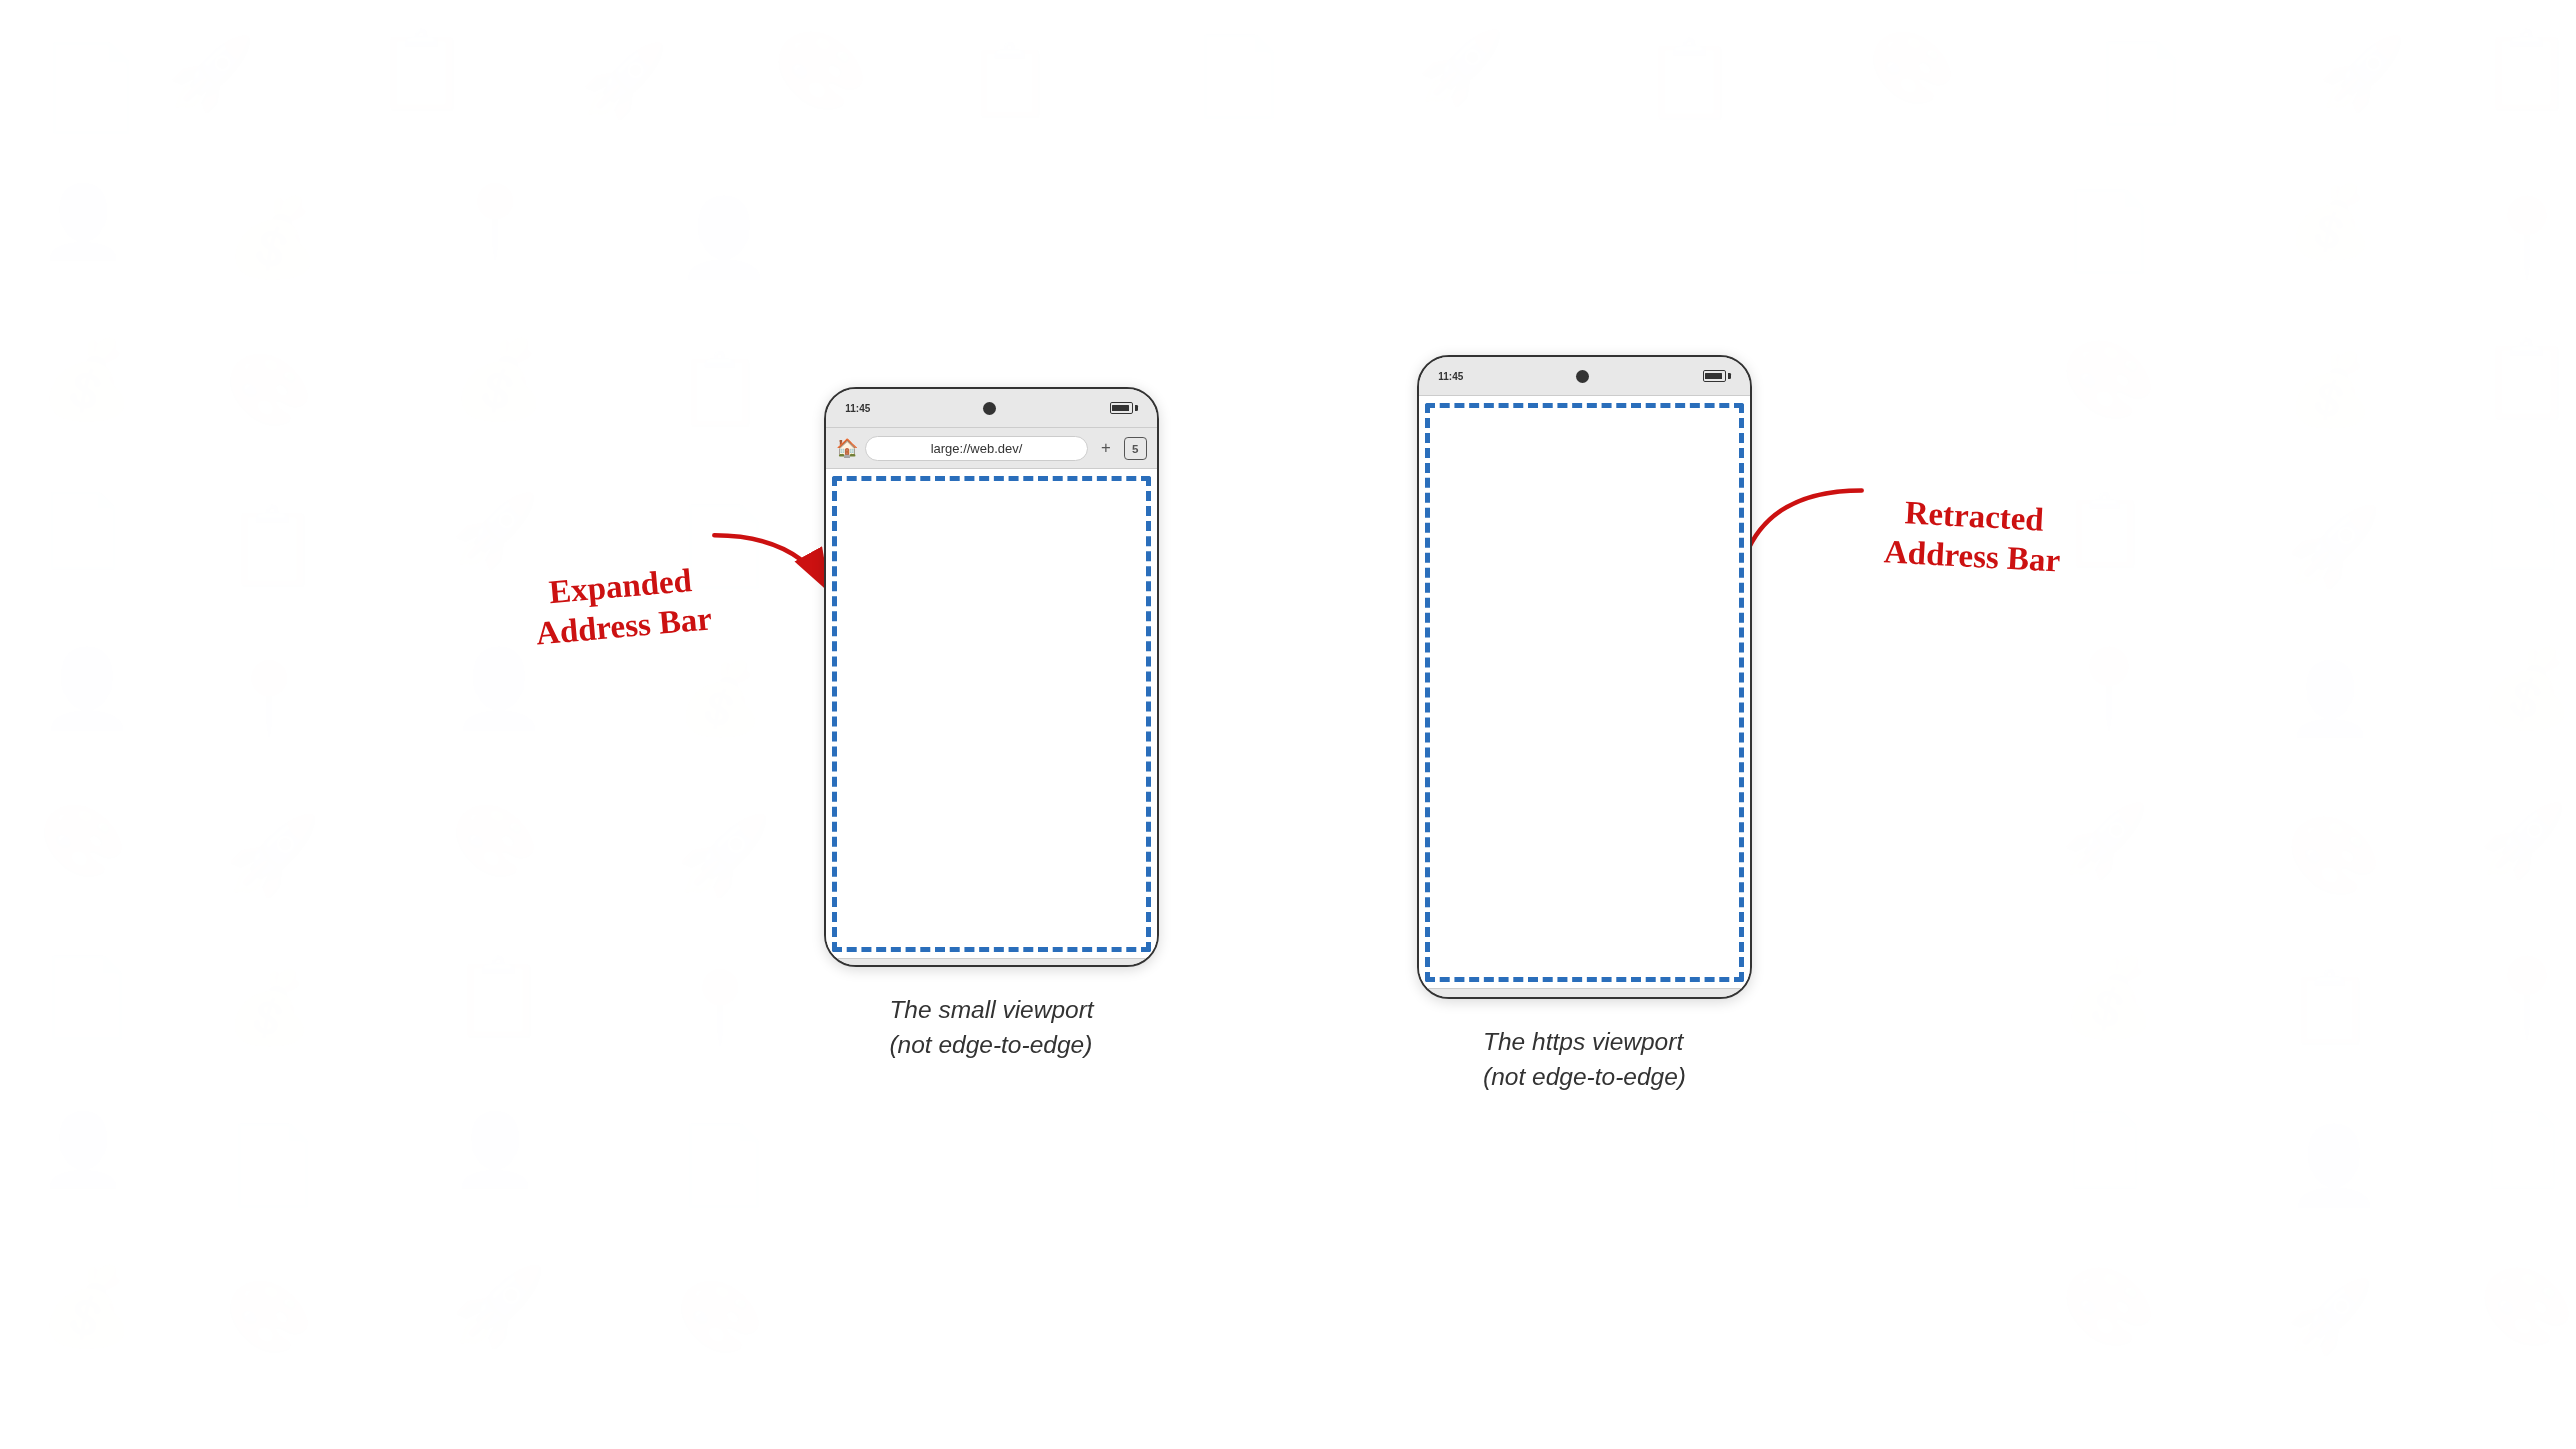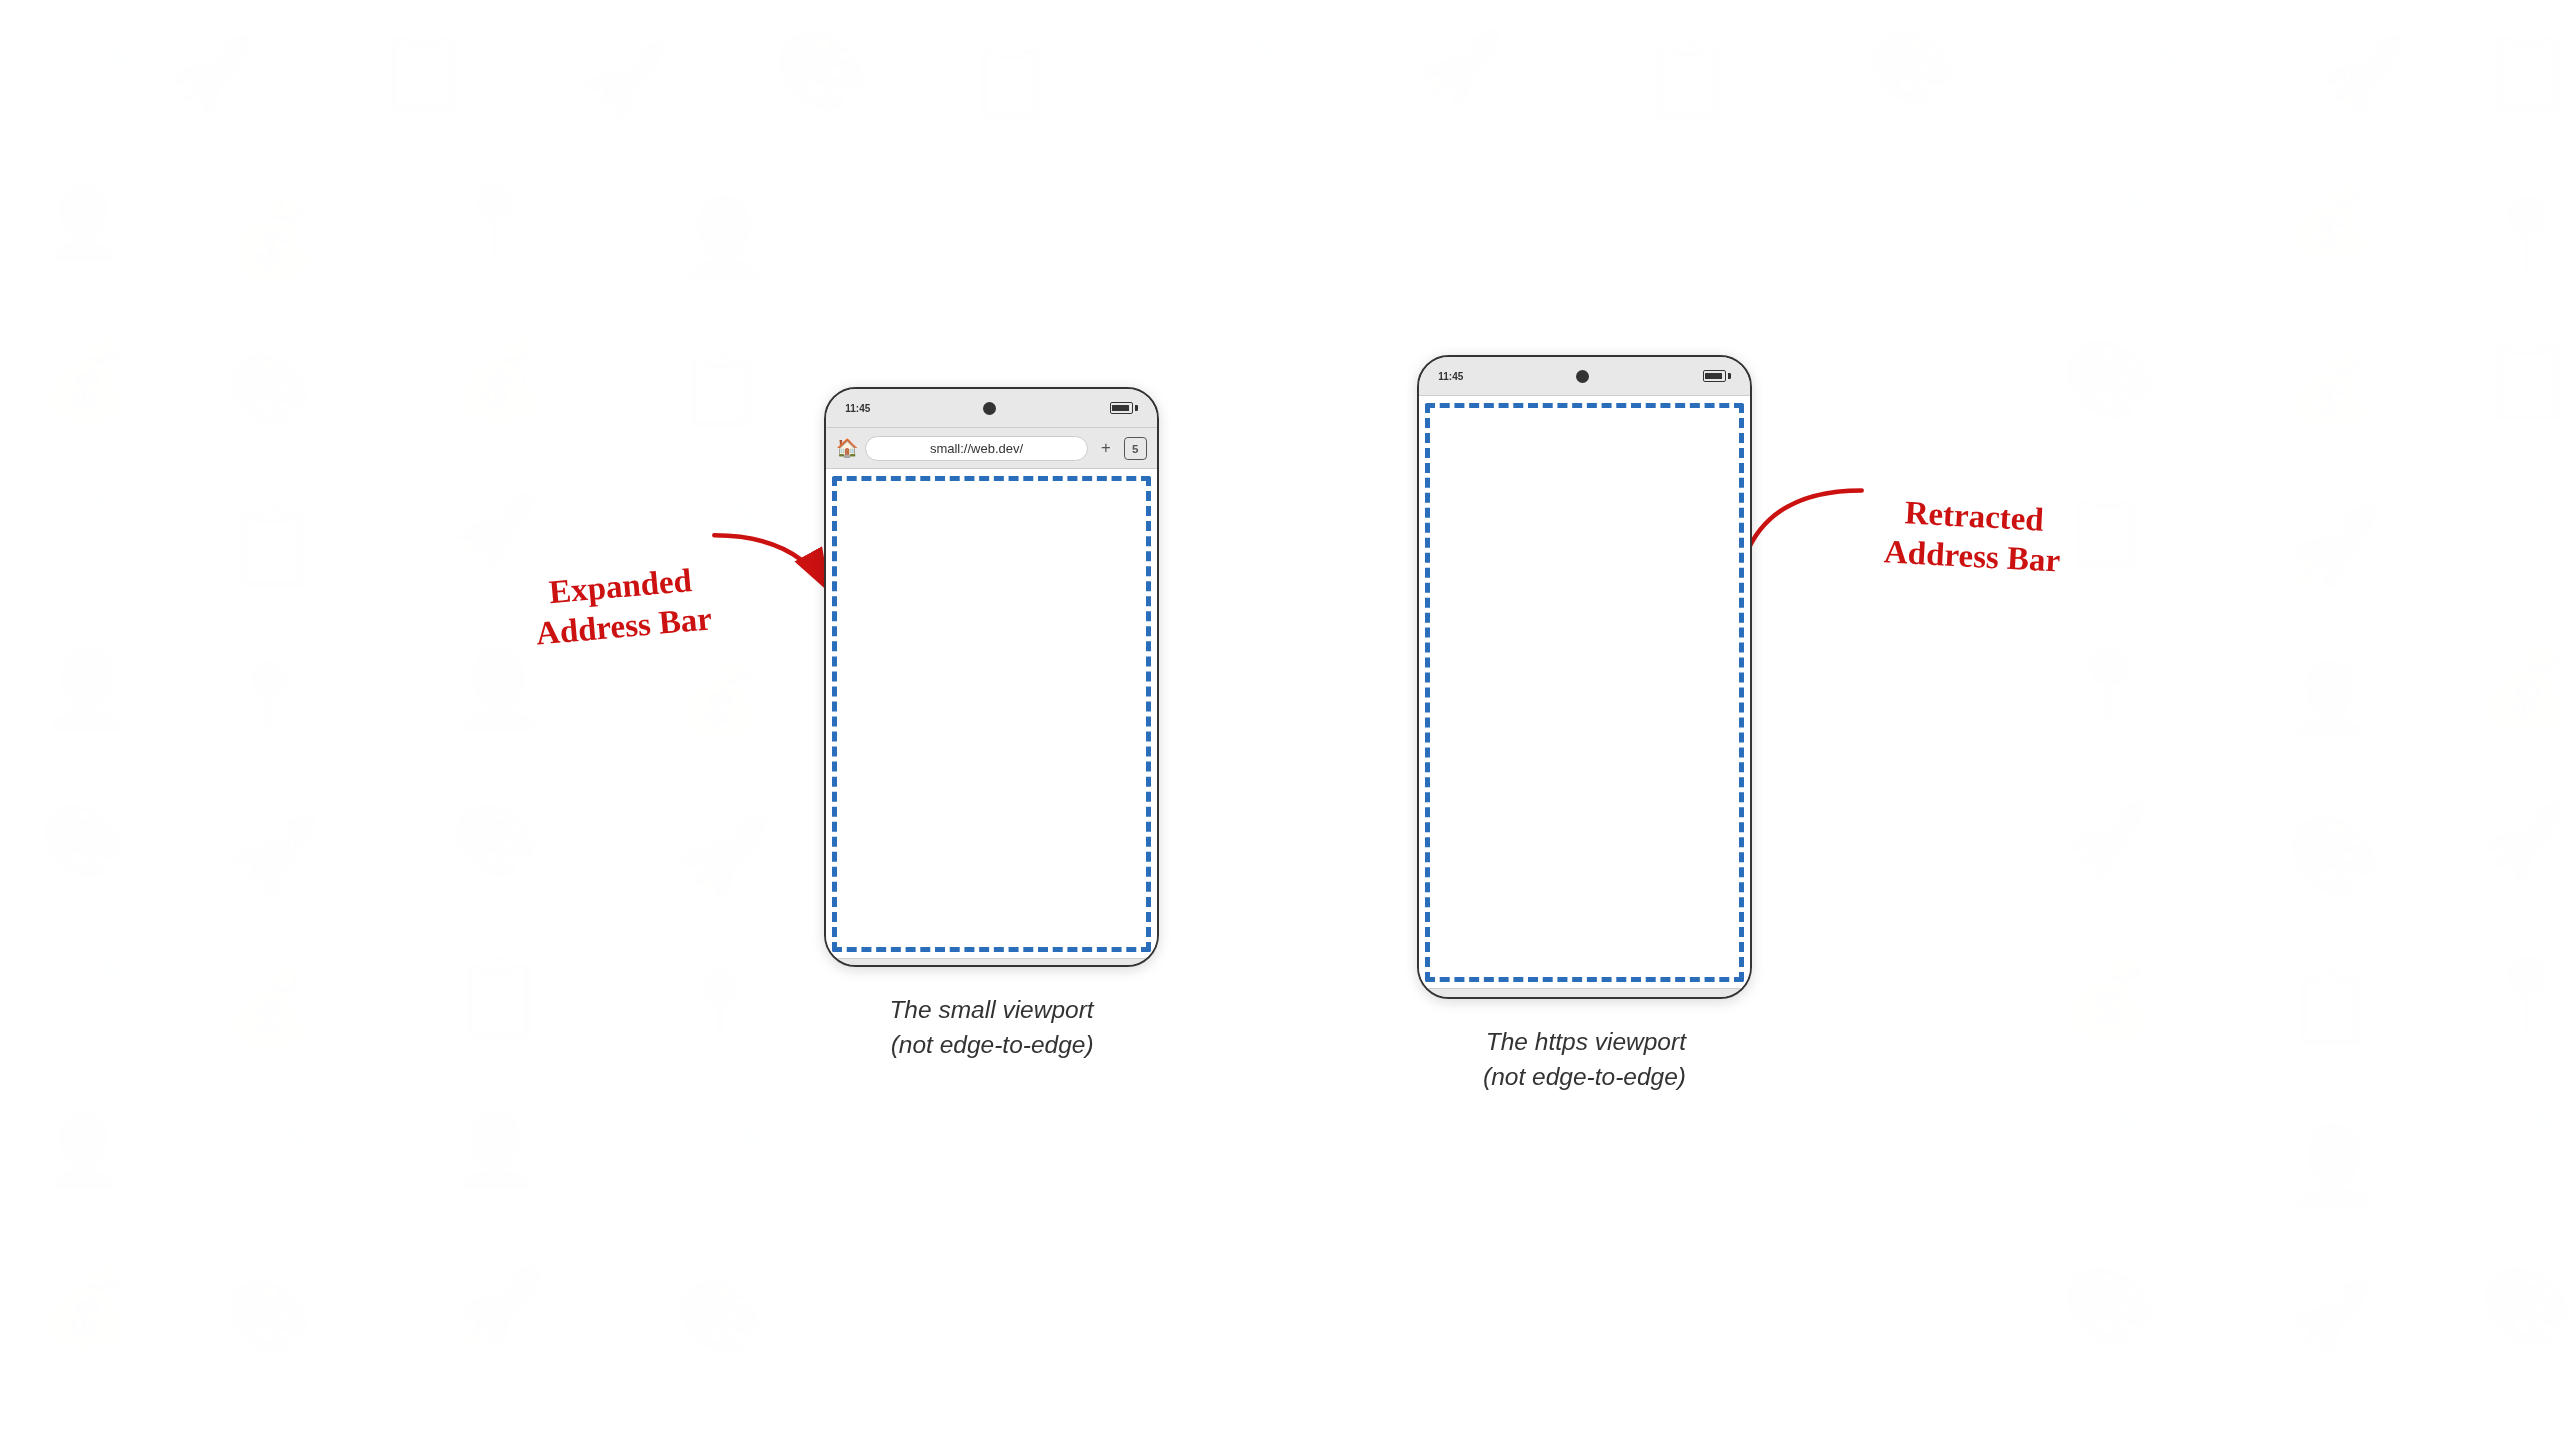--- a/index.html
+++ b/index.html
@@ -190,21 +190,21 @@
       height: 32px;
       display: flex;
       align-items: center;
       justify-content: center;
       border-top: 1.3px solid #ccc;
     }
 
     
     .caption {
       margin-top: 26px;
-      text-align: right;
+      text-align: left;
       font-style: italic;
       font-size: 24.5px;
       color: #333;
       line-height: 1.4;
     }
 
     
     .label-expanded {
       position: absolute;
       left: -290px;
@@ -367,21 +367,21 @@
         <div class="battery-icon">
           <div class="battery-body">
             <div class="battery-fill"></div>
           </div>
           <div class="battery-tip"></div>
         </div>
       </div>
 
       <div class="address-bar">
         <div class="home-icon">🏠</div>
-        <div class="url-field">small://web.dev/</div>
+        <div class="url-field">large://web.dev/</div>
         <div class="add-tab-btn">+</div>
         <div class="tabs-btn">5</div>
       </div>
 
       <div class="phone-screen phone-screen-left">
         <div class="viewport-indicator" style="top: 6.4px; left: 6.4px; right: 6.4px; bottom: 6.4px;"></div>
       </div>
 
       <div class="phone-bottom">
         

